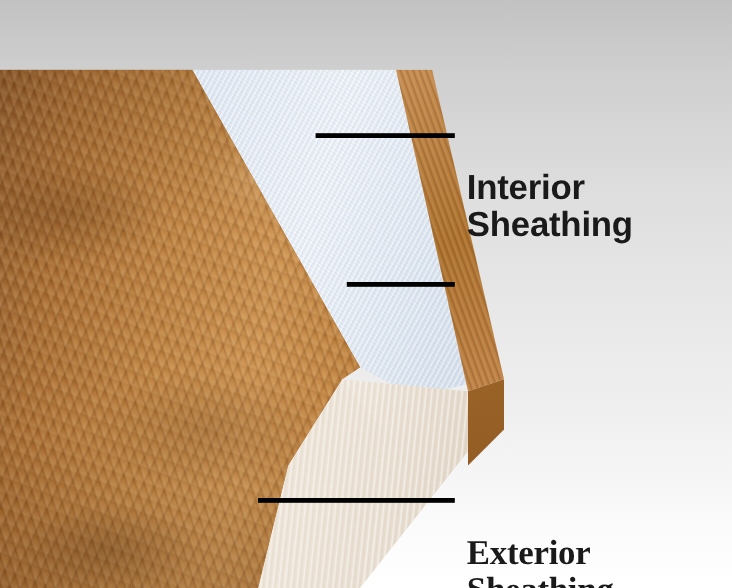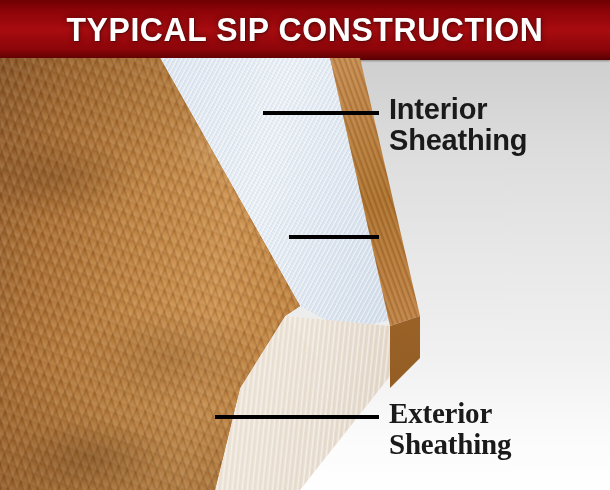--- a/index.html
+++ b/index.html
@@ -196,32 +196,30 @@
     background: #000000;
   }
   .label {
     position: absolute;
     color: #1a1a1a;
     font-size: 29px;
     font-weight: bold;
     line-height: 1.07;
     letter-spacing: -0.2px;
     white-space: pre-line;
+    margin-top: 48px;
   }
 </style>
 </head>
 <body>
 
 <div id="stage">
 
   <div class="bg"></div>
 
-  <div class="banner">
-    <div class="banner-title">TYPICAL SIP CONSTRUCTION</div>
-  </div>
 
   <div class="panel-art">
 
     <div class="shape foam-top"></div>
 
     <div class="shape osb-edge-strip"></div>
 
     <div class="shape osb-lower-edge"></div>
 
     <div class="shape foam-front"></div>

